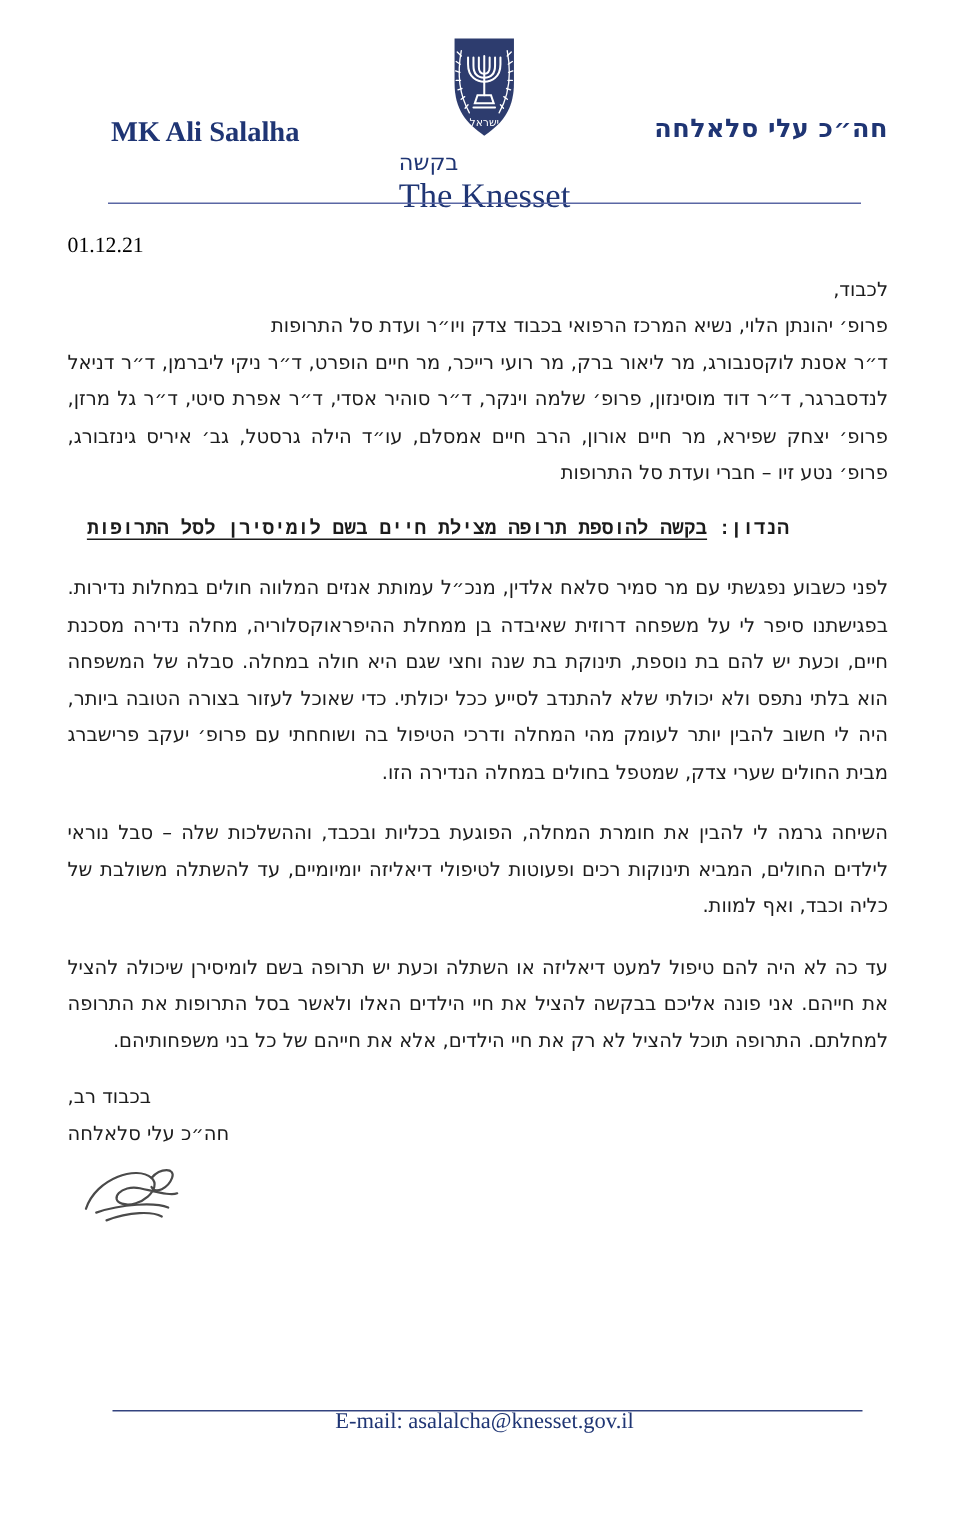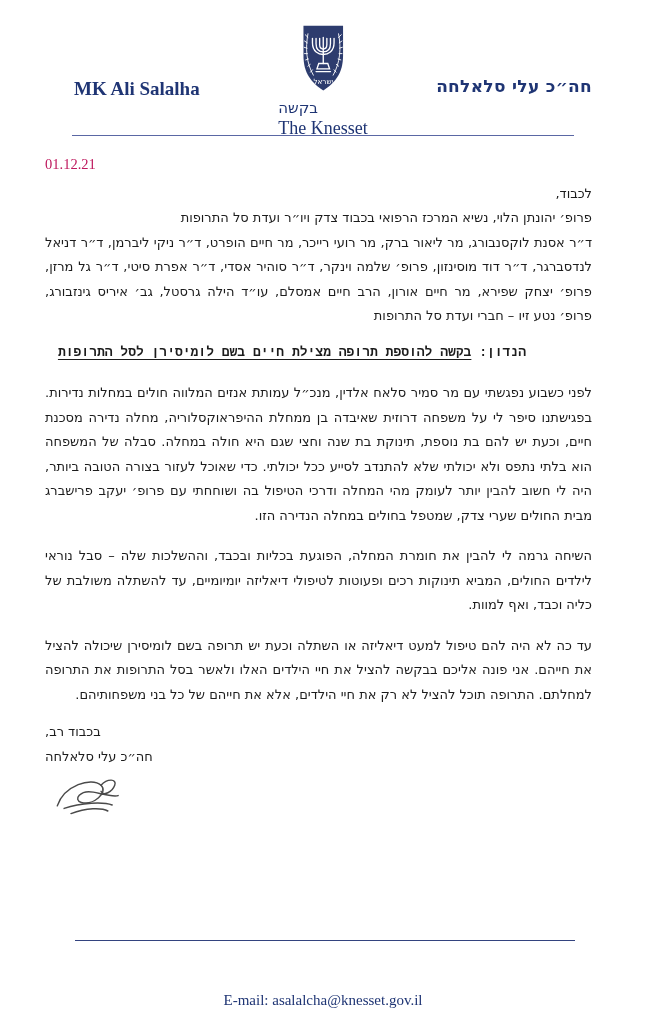--- a/index.html
+++ b/index.html
@@ -44,41 +44,41 @@
   .org-he{
     margin-top:3px;
     color:var(--navy);
     font-size:15px;
     direction:rtl;
   }
   .org-en{
     margin-top:1px;
     color:var(--navy);
     font-family:"Liberation Serif",serif;
-    font-size:18px;
+    font-size:23px;
   }
   .header-divider{
     top:135px;left:72px;width:502px;height:0;
     border-top:1px solid #5a67a4;
   }
 
   
   .content{
     top:152px;left:45px;right:54px;
     direction:rtl;
     color:var(--body-text);
     font-size:13px;line-height:24.5px;
     text-align:justify;
   }
   .date-line{
     direction:ltr;text-align:left;
     font-family:"Liberation Serif",serif;
     font-size:14.5px;
     margin-bottom:5px;
-    color:#be185d;
+    color:#000000;
   }
   .address p{margin:0;}
   .address{margin-bottom:12px;}
   .subject{
     margin:12px 66px 14px 0;
     font-weight:bold;
     text-align:right;
     font-family:Liberation Mono, monospace;
   }
   .subject .u{text-decoration:underline;text-underline-offset:3px;}
@@ -102,21 +102,21 @@
   }
   .footer-address{
     top:951px;left:0;right:0;
     text-align:center;
     direction:rtl;
     color:var(--navy);
     font-size:13.5px;
     font-family:"DejaVu Sans",sans-serif;
   }
   .footer-email{
-    top:992px;left:0;right:0;
+    top:940px;left:0;right:0;
     text-align:center;
     color:var(--navy);
     font-family:"Liberation Serif",serif;
     font-size:15px;
     text-decoration:none;
     display:block;
   }
 </style>
 </head>
 <body>

